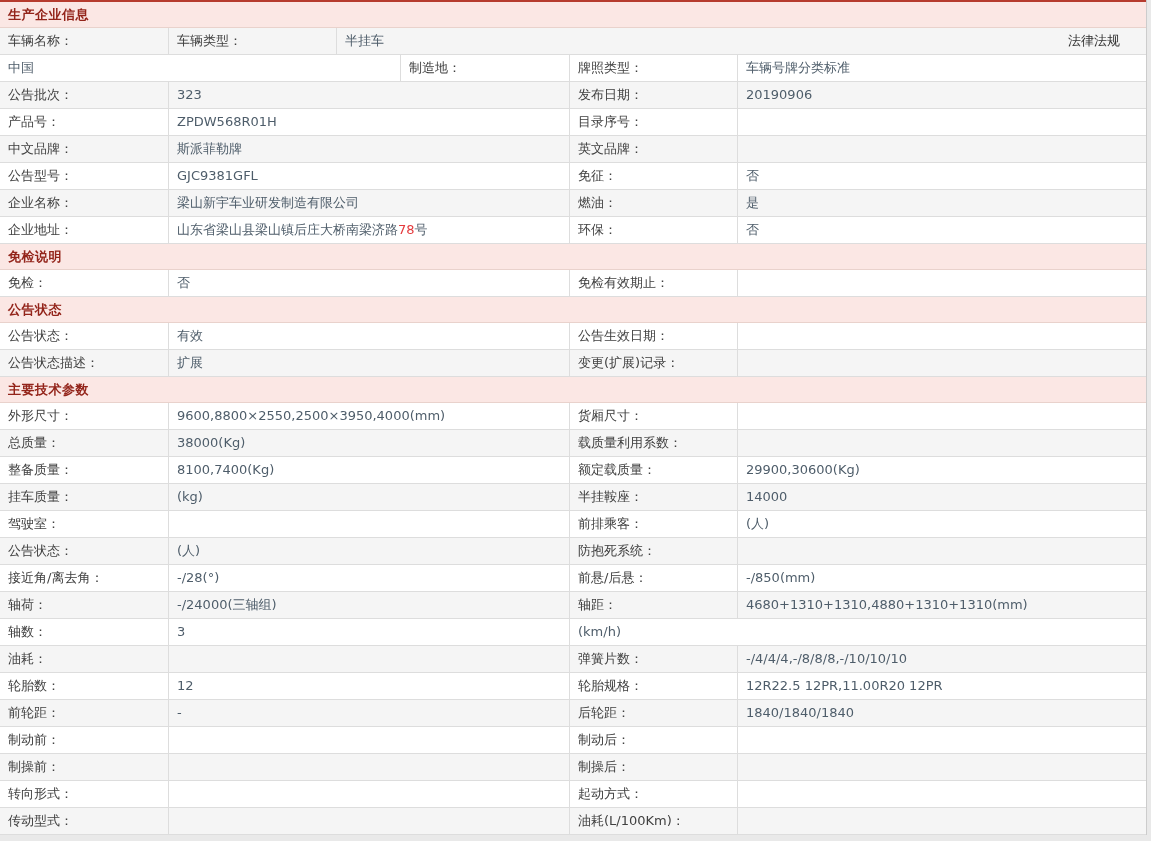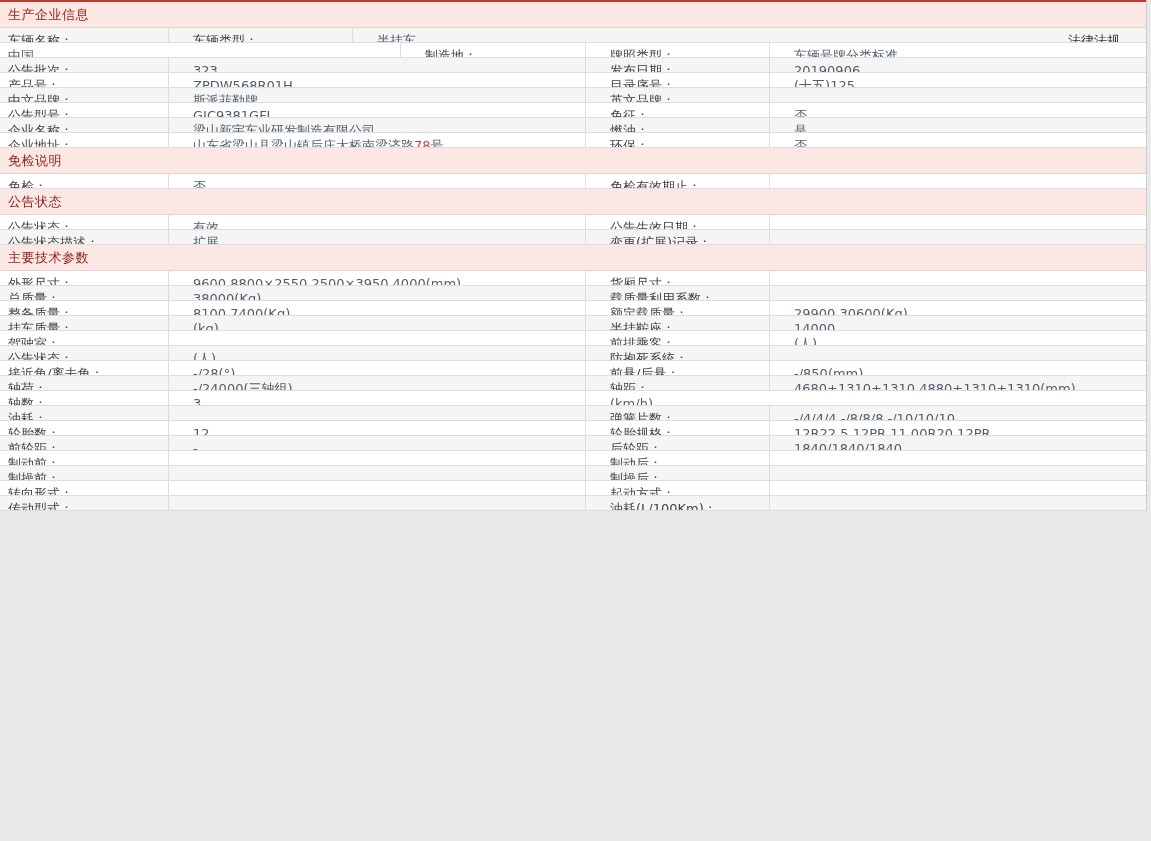--- a/index.html
+++ b/index.html
@@ -29,33 +29,32 @@
   }
   .top-line{
     height:2px;
     background:var(--accent-line);
   }
   .section-header{
     height:26px;
     line-height:26px;
     background:var(--section-bg);
     color:var(--section-fg);
-    font-weight:normal;
+    font-weight:bold;
     padding-left:8px;
     border-bottom:1px solid #e9d2cc;
     font-size:13px;
     letter-spacing:.5px;
   }
   .row{
     display:flex;
-    height:15px;
+    height:27px;
     line-height:26px;
     border-bottom:1px solid var(--border);
     background:#ffffff;
-    gap:16px;
   }
   .row.stripe{background:var(--stripe);}
   .cell{
     overflow:hidden;
     white-space:nowrap;
     padding:0 8px;
   }
   .cell.label{
     width:169px;
     border-right:1px solid var(--border);
@@ -108,21 +107,20 @@
       <div class="row stripe">
         <div class="cell label">公告批次：</div>
         <div class="cell value">323</div>
         <div class="cell label2">发布日期：</div>
         <div class="cell value2">20190906</div>
       </div>
       <div class="row">
         <div class="cell label">产品号：</div>
         <div class="cell value">ZPDW568R01H</div>
         <div class="cell label2">目录序号：</div>
-        <div class="cell value2">(十五)125</div>
       </div>
       <div class="row stripe">
         <div class="cell label">中文品牌：</div>
         <div class="cell value">斯派菲勒牌</div>
         <div class="cell label2">英文品牌：</div>
         <div class="cell value2"></div>
       </div>
       <div class="row">
         <div class="cell label">公告型号：</div>
         <div class="cell value">GJC9381GFL</div>

